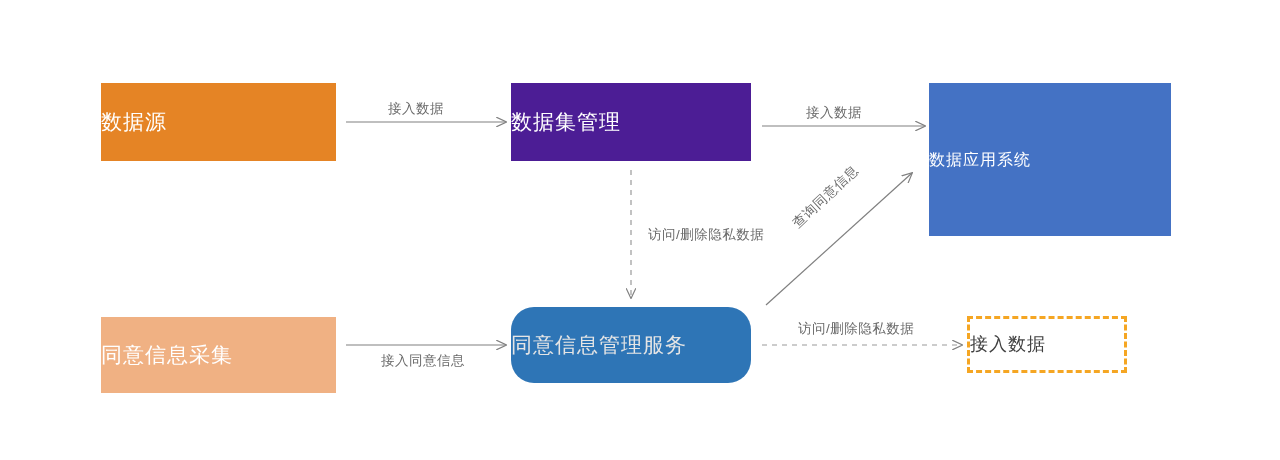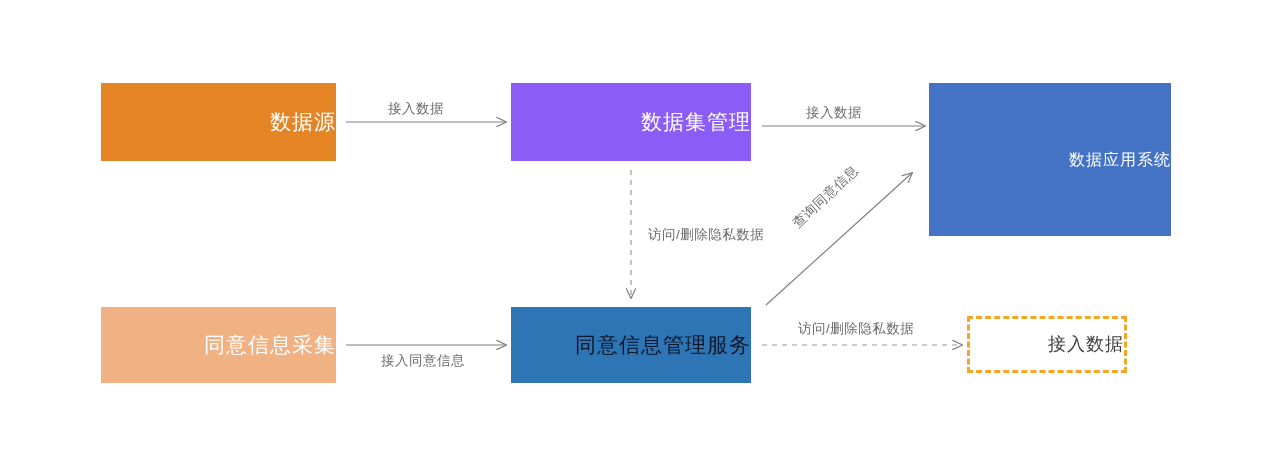--- a/index.html
+++ b/index.html
@@ -14,60 +14,61 @@
     position: relative;
     width: 1280px;
     height: 460px;
     background: #ffffff;
     overflow: hidden;
   }
   .node {
     position: absolute;
     display: flex;
     align-items: center;
-    justify-content: flex-end;
+    justify-content: flex-start;
     box-sizing: border-box;
     text-align: center;
     letter-spacing: 1px;
   }
   .node-label {
     display: block;
     line-height: 1.2;
   }
 
   
   #node-data-source {
     left: 101px; top: 83px; width: 235px; height: 78px;
     background: #E58425;
     color: #ffffff;
     font-size: 21px;
   }
   #node-dataset-mgmt {
     left: 511px; top: 83px; width: 240px; height: 78px;
-    background: #8b5cf6;
+    background: #4c1d95;
     color: #ffffff;
     font-size: 21px;
   }
   #node-data-app-system {
     left: 929px; top: 83px; width: 242px; height: 153px;
     background: #4472C4;
     color: #ffffff;
     font-size: 16px;
   }
   #node-consent-collect {
-    left: 101px; top: 307px; width: 235px; height: 76px;
+    left: 101px; top: 317px; width: 235px; height: 76px;
     background: #F0B183;
     color: #ffffff;
     font-size: 21px;
   }
   #node-consent-service {
     left: 511px; top: 307px; width: 240px; height: 76px;
     background: #2E75B6;
-    color: #0f172a;
+    color: #e5e5e5;
     font-size: 21px;
+    border-radius: 23px;
   }
   #node-other-apps {
     left: 967px; top: 316px; width: 160px; height: 57px;
     background: #ffffff;
     border: 3px dashed #F5A623;
     color: #404040;
     font-size: 18px;
   }
 
   

